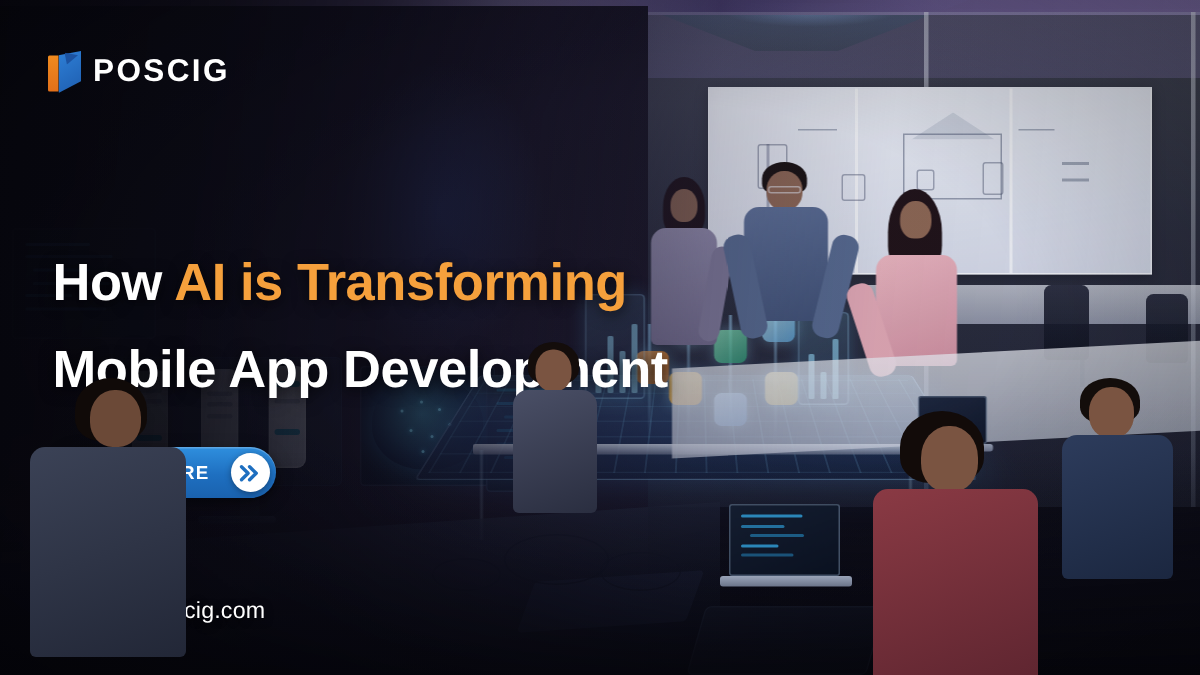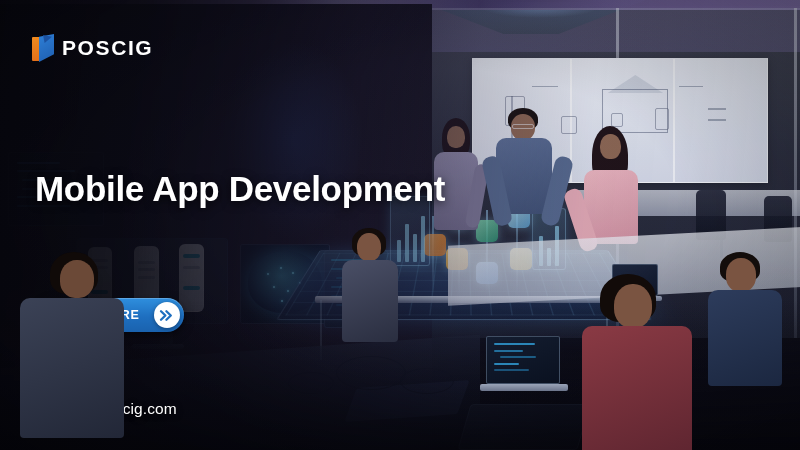--- a/index.html
+++ b/index.html
@@ -590,20 +590,21 @@
     <div class="logo-wrap">
       <div class="logo-mark">
         <div class="logo-bar"></div>
         <div class="logo-flag"></div>
         <div class="logo-flag-tip"></div>
       </div>
       <span class="logo-text">POSCIG</span>
     </div>
 
     <div class="headline">
+      <div class="hl-line"><span>How </span><span class="hl-accent">AI is Transforming</span></div>
       <div class="hl-line">Mobile App Development</div>
     </div>
 
     <button class="cta">
       <span class="cta-label">READ MORE</span>
       <span class="cta-arrow">
         <svg width="15" height="13" viewBox="0 0 15 13" aria-hidden="true">
           <path d="M2 2.2 L6.4 6.5 L2 10.8" fill="none" stroke="#1E6FC0" stroke-width="2.3" stroke-linecap="round" stroke-linejoin="round"></path>
           <path d="M7.4 2.2 L11.8 6.5 L7.4 10.8" fill="none" stroke="#1E6FC0" stroke-width="2.3" stroke-linecap="round" stroke-linejoin="round"></path>
         </svg>

